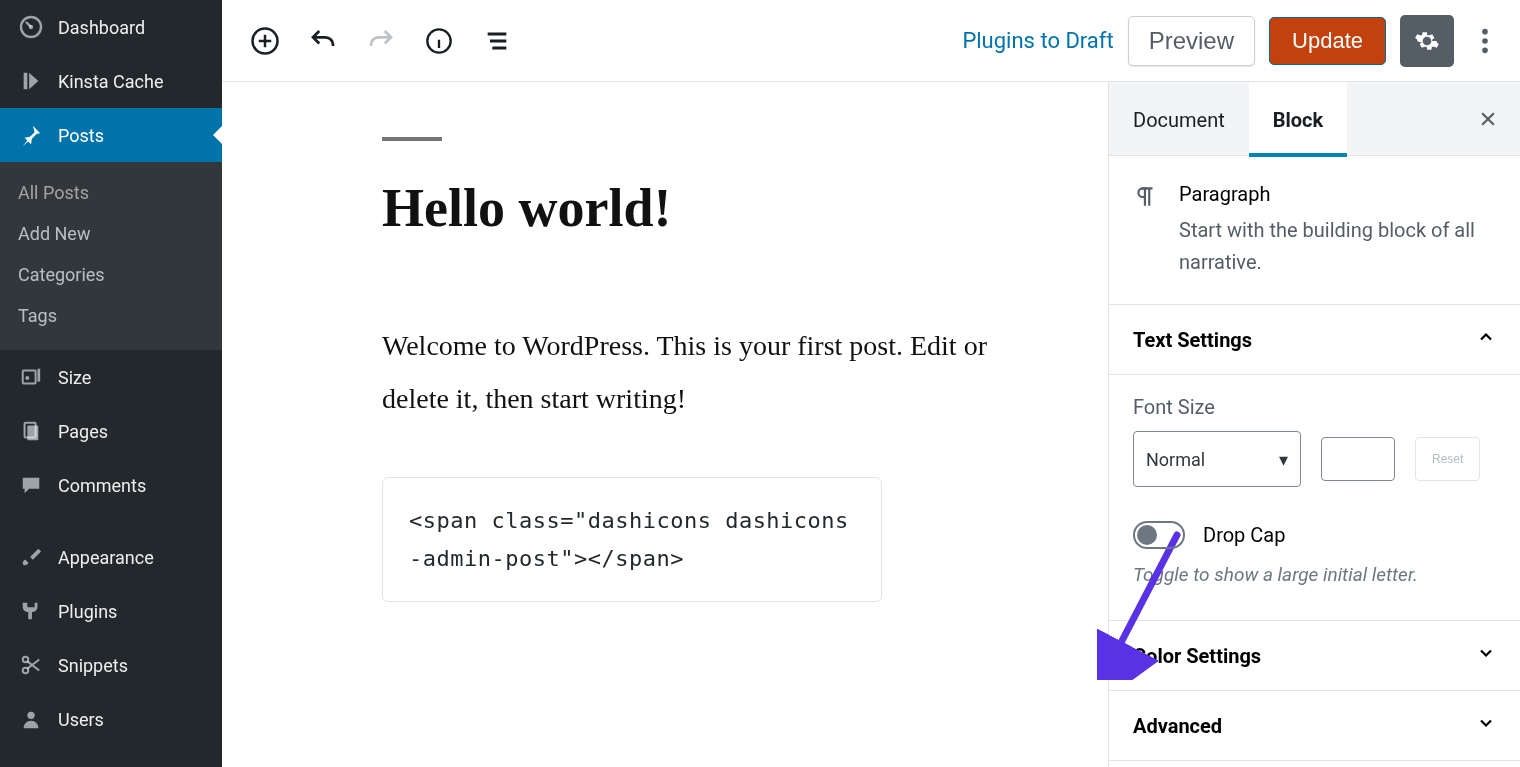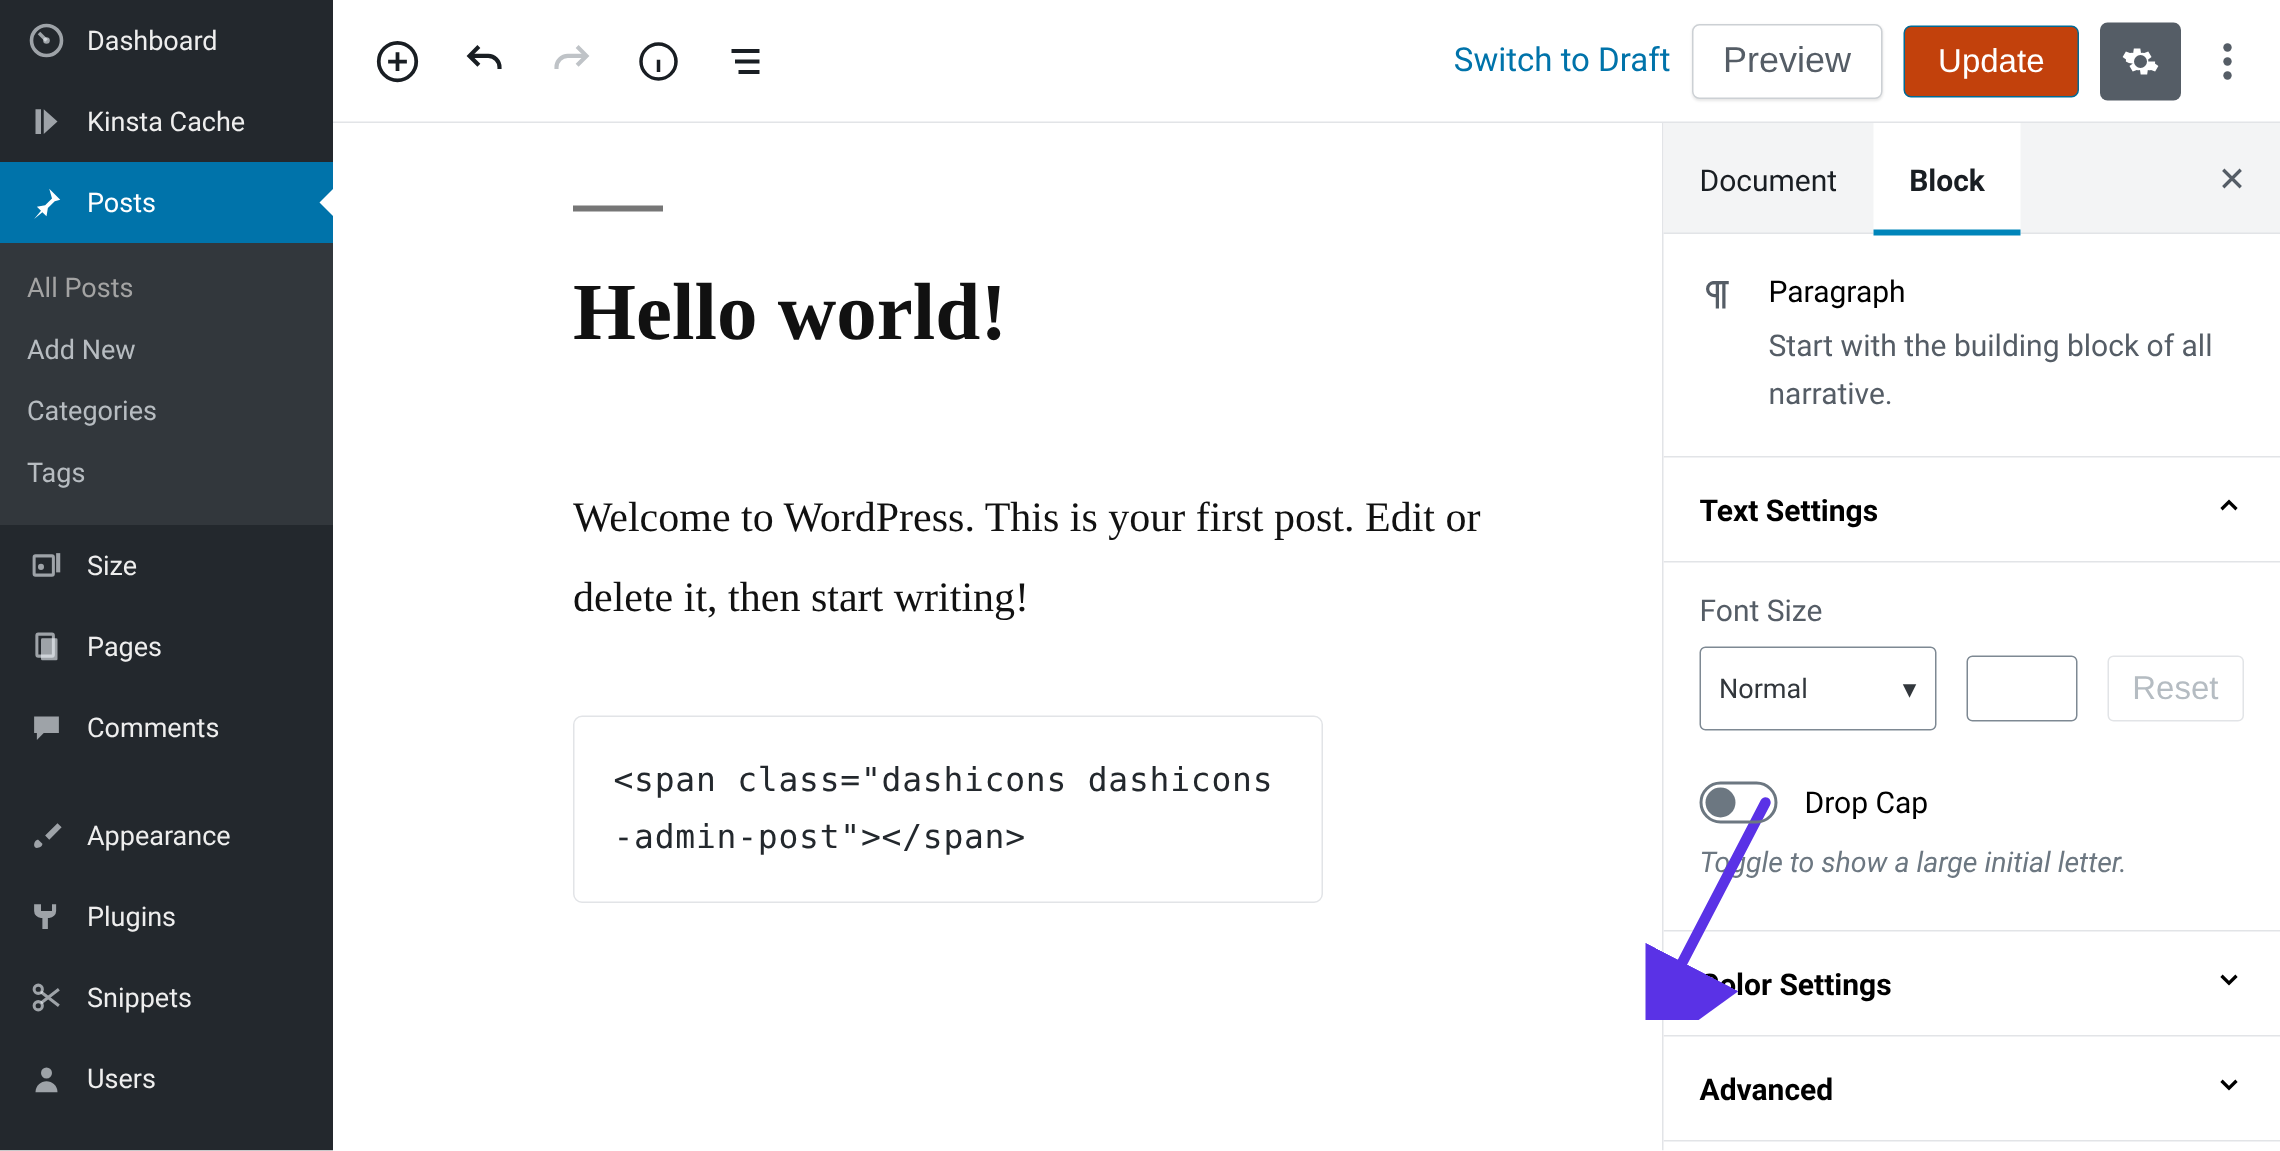--- a/index.html
+++ b/index.html
@@ -245,21 +245,21 @@
     display:flex; align-items:center; justify-content:space-between;
     padding:0 12px; font-size:18px; color:#32373c; cursor:pointer;
     background:#fff;
   }
   .num-input{
     border:1.5px solid #7e8993; border-radius:4px;
     height:44px; width:74px; background:#fff;
   }
   .reset-btn{
     border:1px solid #e2e4e7; color:#b5bcc2; background:#fff;
-    height:44px; padding:0 16px; border-radius:4px; font-size:22px;
+    height:44px; padding:0 16px; border-radius:4px; font-size:12px;
     cursor:pointer;
   }
   .toggle-row{display:flex;align-items:center;gap:18px;margin-bottom:14px;}
   .toggle{
     width:52px;height:28px;border:2px solid #6c7781;border-radius:16px;
     position:relative; cursor:pointer;
   }
   .toggle::before{
     content:"";position:absolute;left:2px;top:2px;width:20px;height:20px;
     background:#6c7781;border-radius:50%;
@@ -395,21 +395,21 @@
             <path d="M12 8h.01M11 12h1v5h1"></path>
           </svg>
       </button>
       <button class="tool-btn">
         <svg width="28" height="28" viewBox="0 0 24 24" fill="none" stroke="currentColor" stroke-width="2.4">
             <path d="M4 6h16M6 12h14M8 18h12"></path>
           </svg>
       </button>
     </div>
     <div class="topbar-right">
-      <span class="switch-link">Switch to Draft</span>
+      <span class="switch-link">Plugins to Draft</span>
       <button class="btn-preview">Preview</button>
       <button class="btn-update">Update</button>
       <span class="btn-gear">
         <svg width="26" height="26" viewBox="0 0 24 24" fill="currentColor">
             <path d="M12 8a4 4 0 1 0 0 8 4 4 0 0 0 0-8zm9 4a7 7 0 0 1-.1 1.2l2.1 1.6-2 3.4-2.5-1a7 7 0 0 1-2 .1l-.4 2.7h-4l-.4-2.7a7 7 0 0 1-2-.1l-2.5 1-2-3.4 2.1-1.6A7 7 0 0 1 3 12a7 7 0 0 1 .1-1.2L1 9.2l2-3.4 2.5 1a7 7 0 0 1 2-.1L7.9 4h4l.4 2.7a7 7 0 0 1 2 .1l2.5-1 2 3.4-2.1 1.6c.1.4.1.8.1 1.2z"></path>
           </svg>
       </span>
       <span class="btn-more">
         <svg width="8" height="28" viewBox="0 0 6 24" fill="currentColor">
             <circle cx="3" cy="4" r="2.4"></circle>

